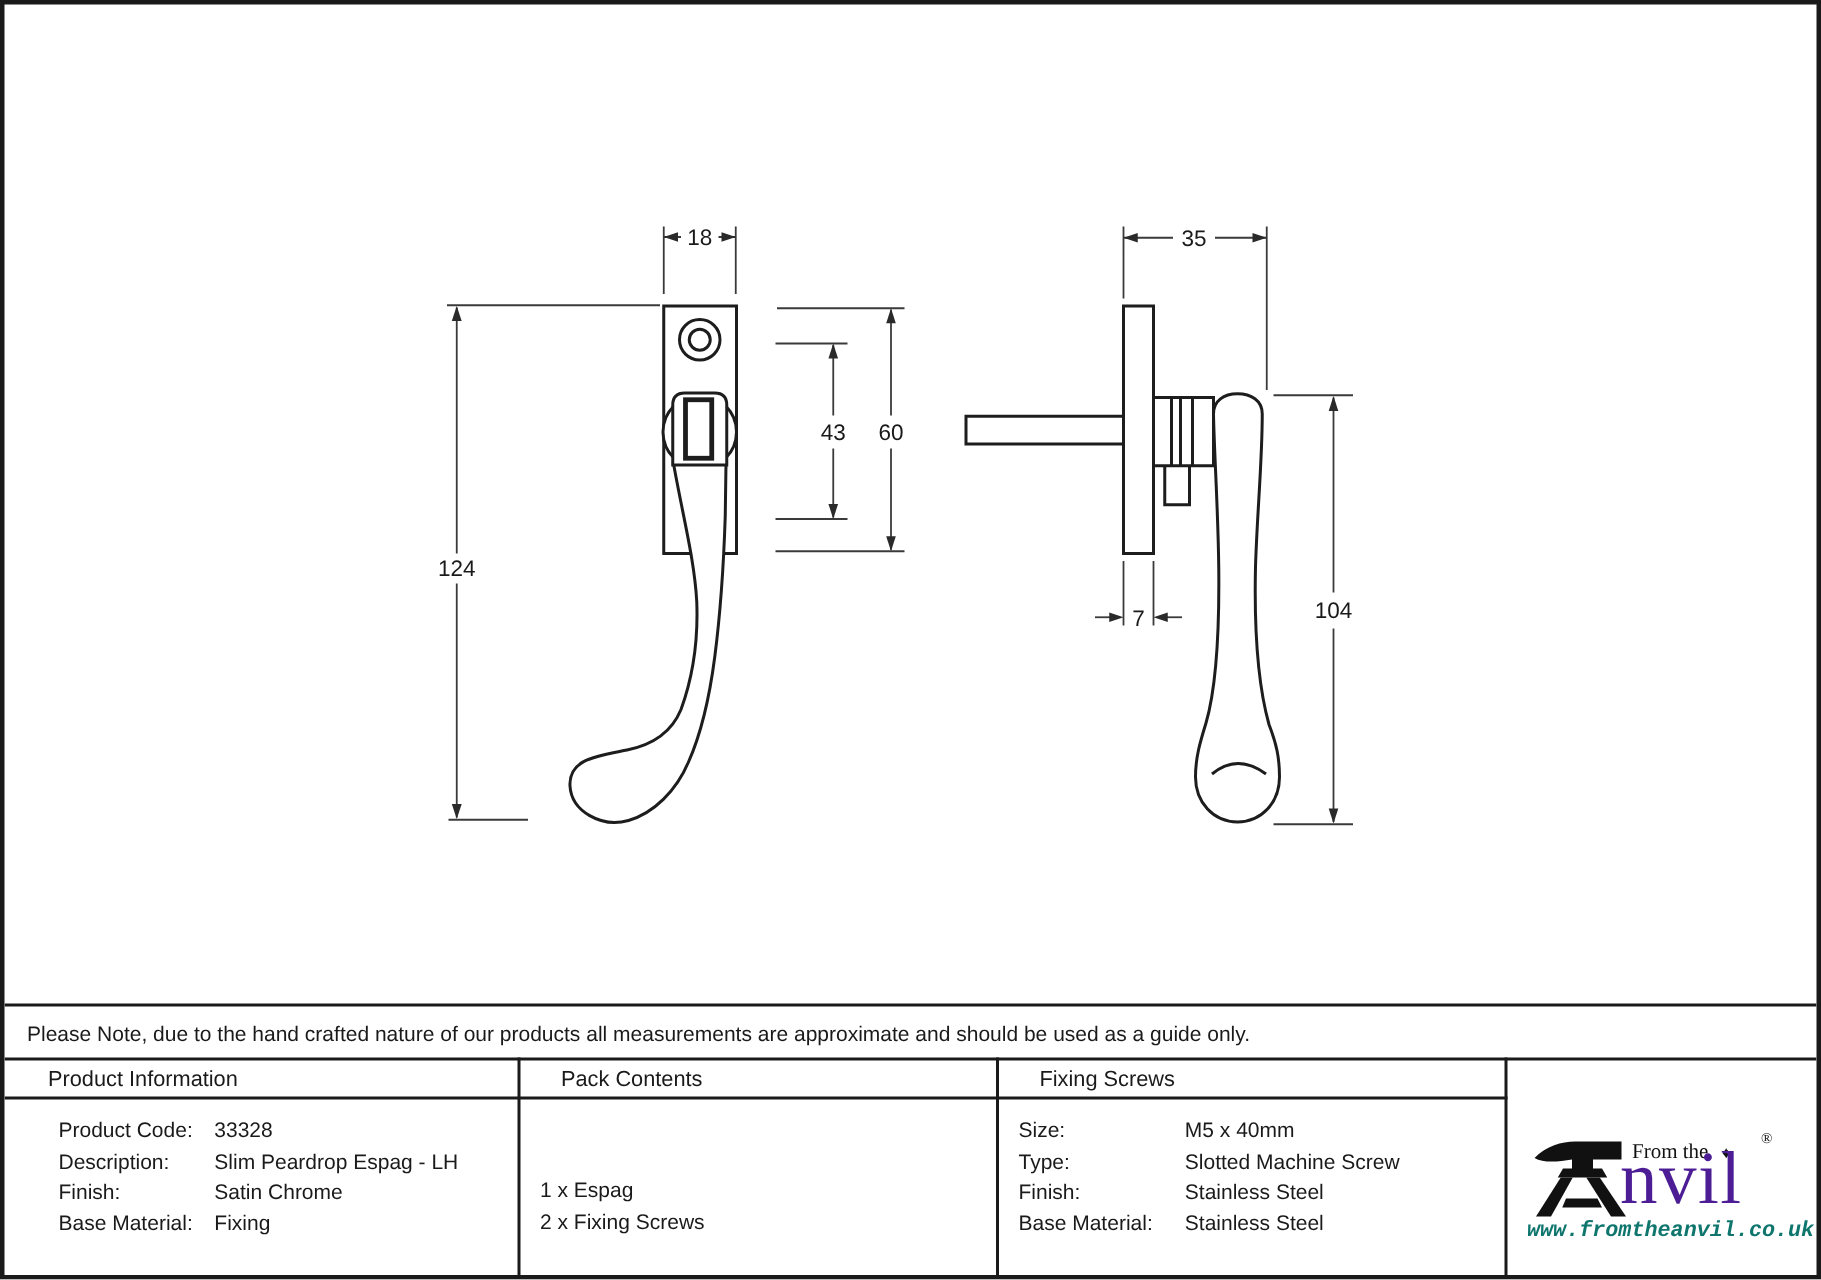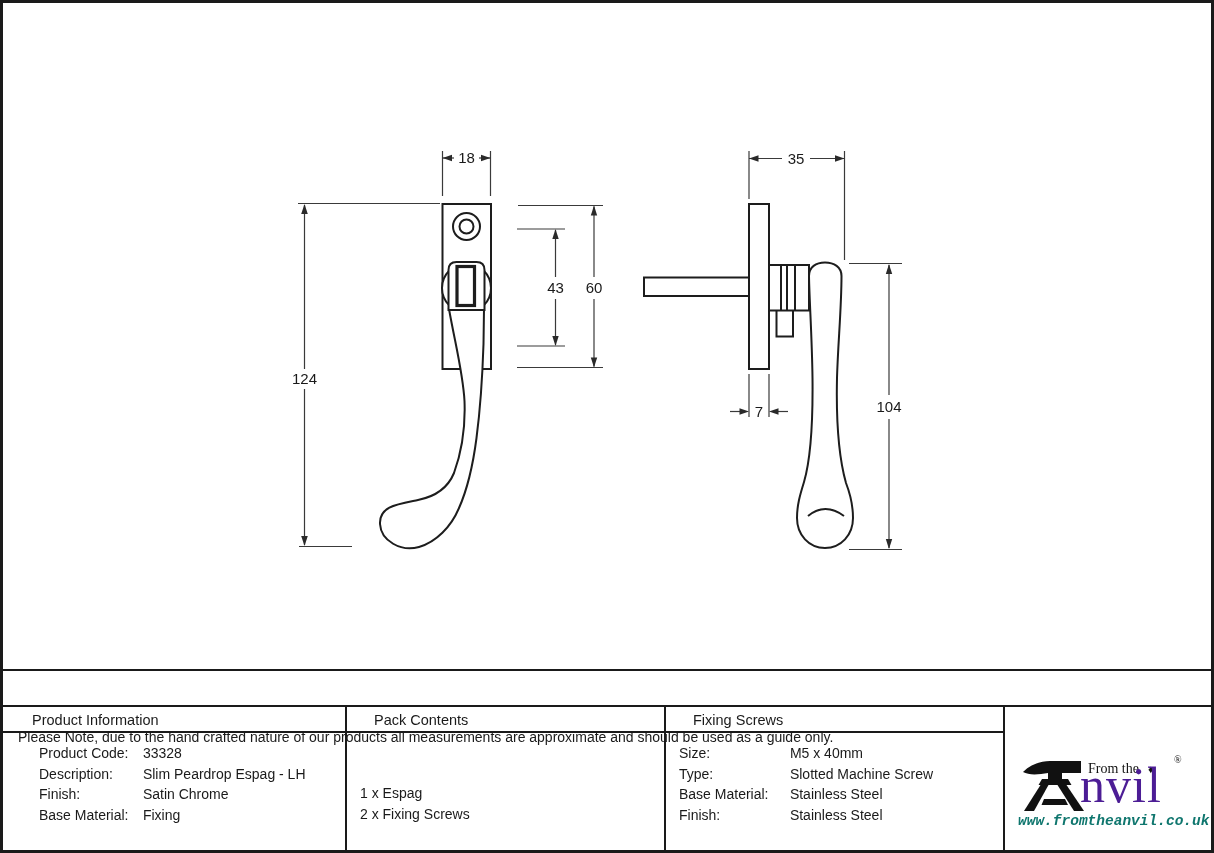--- a/index.html
+++ b/index.html
@@ -13,21 +13,20 @@
     color:#1a1a1a;
     overflow:hidden;
   }
   .drawing-svg{position:absolute;left:0;top:0;}
   .hline{position:absolute;left:0;width:1208px;height:2px;background:#1a1a1a;}
   .vline{position:absolute;width:2px;background:#1a1a1a;}
   .note-band{
     position:absolute;left:0;top:668px;width:1208px;height:35px;
     display:flex;align-items:center;padding-left:15px;
     font-size:14px;
-    margin-top:48px;
   }
   .tbl-header{
     position:absolute;top:705px;height:24px;
     display:flex;align-items:center;padding-left:29px;
     font-size:14.5px;
   }
   .tbl-body{
     position:absolute;top:731px;height:117px;
     padding:9px 0 0 15px;
     font-size:14px;line-height:20.5px;
@@ -238,25 +237,25 @@
   <div class="tbl-body" style="left:661px;width:339px;">
     <div>
       <span class="kv-label w3">Size:</span>
       <span>M5 x 40mm</span>
     </div>
     <div>
       <span class="kv-label w3">Type:</span>
       <span>Slotted Machine Screw</span>
     </div>
     <div>
+      <span class="kv-label w3">Finish:</span>
+      <span>Stainless Steel</span>
+    </div>
+    <div>
       <span class="kv-label w3">Base Material:</span>
-      <span>Stainless Steel</span>
-    </div>
-    <div>
-      <span class="kv-label w3">Finish:</span>
       <span>Stainless Steel</span>
     </div>
   </div>
 
   <div class="logo-cell">
     <div class="logo-box">
       <svg class="anvil-glyph" width="62" height="56" viewBox="0 0 62 56">
         <g fill="#111111" stroke="none">
           <path d="M1,14 C9,6 19,3 28,3 L59,3 L59,15 L40,15 L40,21 L46,21 L49.5,27 L16.5,27 L20,21 L26,21 L26,15 C17,16.5 7,17.5 1,14 Z"></path>
           <path d="M26.5,27 L12,53 L2,53 L18.5,27 Z"></path>

